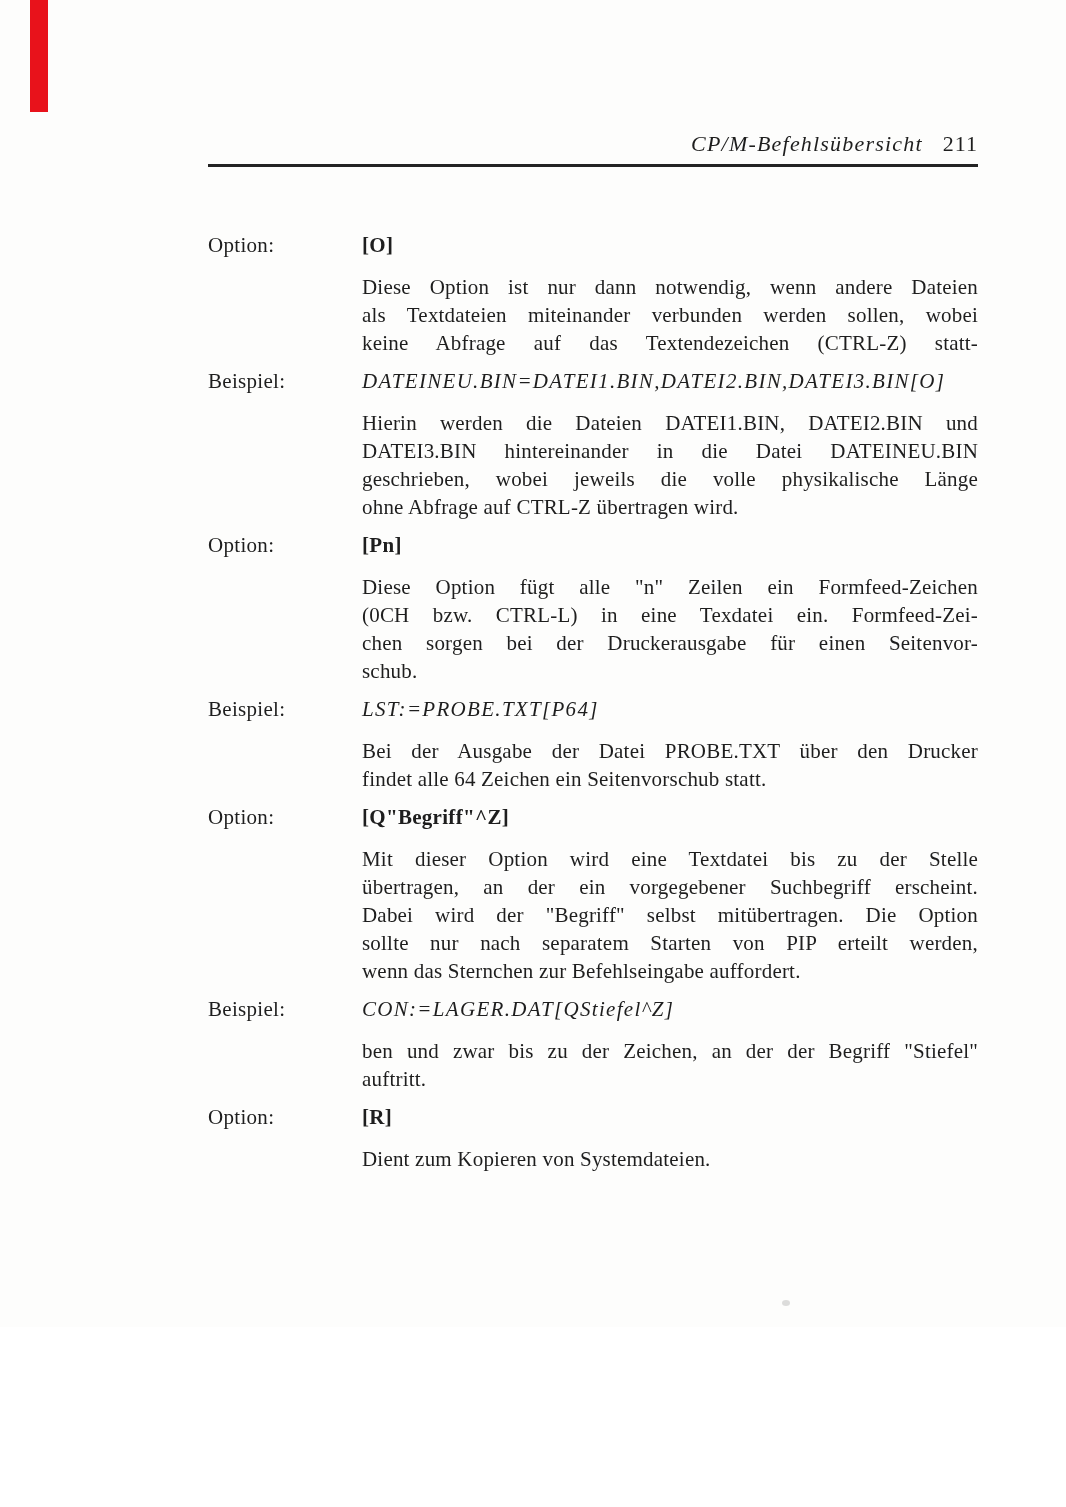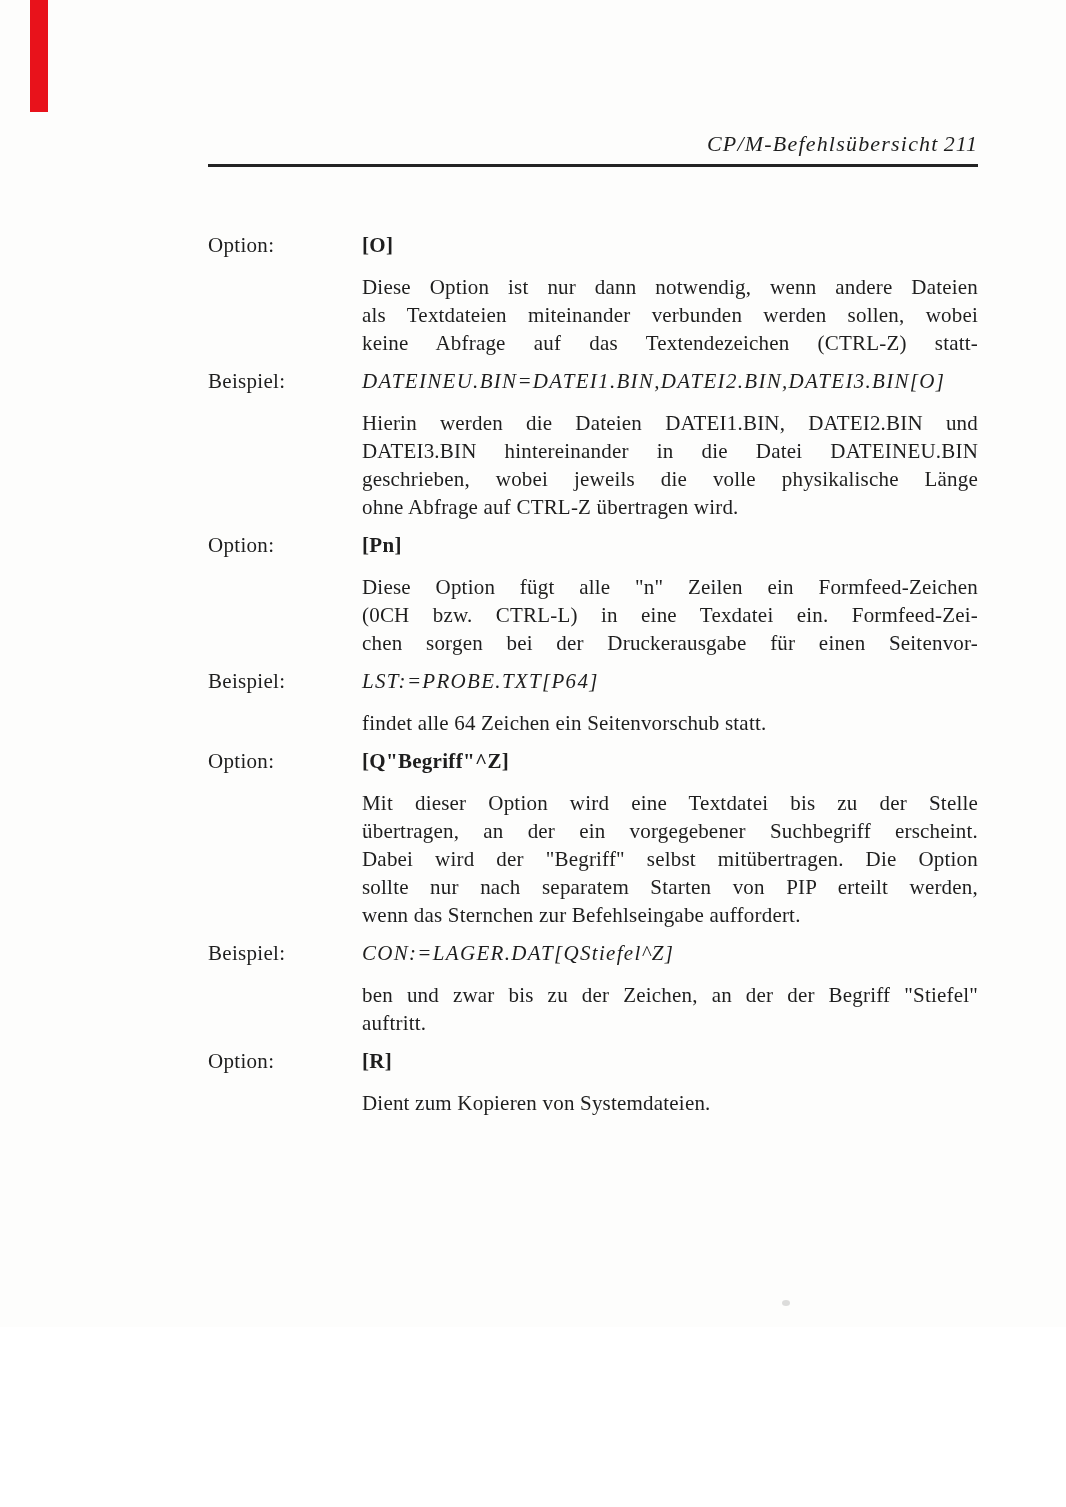--- a/index.html
+++ b/index.html
@@ -36,23 +36,22 @@
     align-items: baseline;
     font-size: 22px;
     line-height: 26px;
     white-space: nowrap;
   }
   .header-title {
     font-style: italic;
     letter-spacing: 1.2px;
   }
   .header-page {
-    margin-left: 5px;
+    margin-left: 20px;
     letter-spacing: 1px;
-    font-style: italic;
   }
   .header-rule {
     margin-top: 7px;
     height: 3px;
     background: #232323;
   }
   .sections { margin-top: 64px; }
   .section { margin-bottom: 10px; }
   .row { display: flex; }
   .head-row { margin-bottom: 14px; }
@@ -145,32 +144,34 @@
     <div class="row head-row">
       <div class="label-col">Option:</div>
       <div class="code-col code-bold">[Pn]</div>
     </div>
     <div class="row body-row">
       <div class="label-col"></div>
       <div class="body-col">
               <div class="jline">Diese Option fügt alle "n" Zeilen ein Formfeed-Zeichen</div>
               <div class="jline">(0CH bzw. CTRL-L) in eine Texdatei ein. Formfeed-Zei-</div>
               <div class="jline">chen sorgen bei der Druckerausgabe für einen Seitenvor-</div>
+              <div class="jline last">schub.</div>
             </div>
     </div>
   </section>
 
   <section class="section">
     <div class="row head-row">
       <div class="label-col">Beispiel:</div>
       <div class="code-col code-italic">LST:=PROBE.TXT[P64]</div>
     </div>
     <div class="row body-row">
       <div class="label-col"></div>
       <div class="body-col">
+              <div class="jline">Bei der Ausgabe der Datei PROBE.TXT über den Drucker</div>
               <div class="jline last">findet alle 64 Zeichen ein Seitenvorschub statt.</div>
             </div>
     </div>
   </section>
 
   <section class="section">
     <div class="row head-row">
       <div class="label-col">Option:</div>
       <div class="code-col code-bold">[Q"Begriff"^Z]</div>
     </div>

